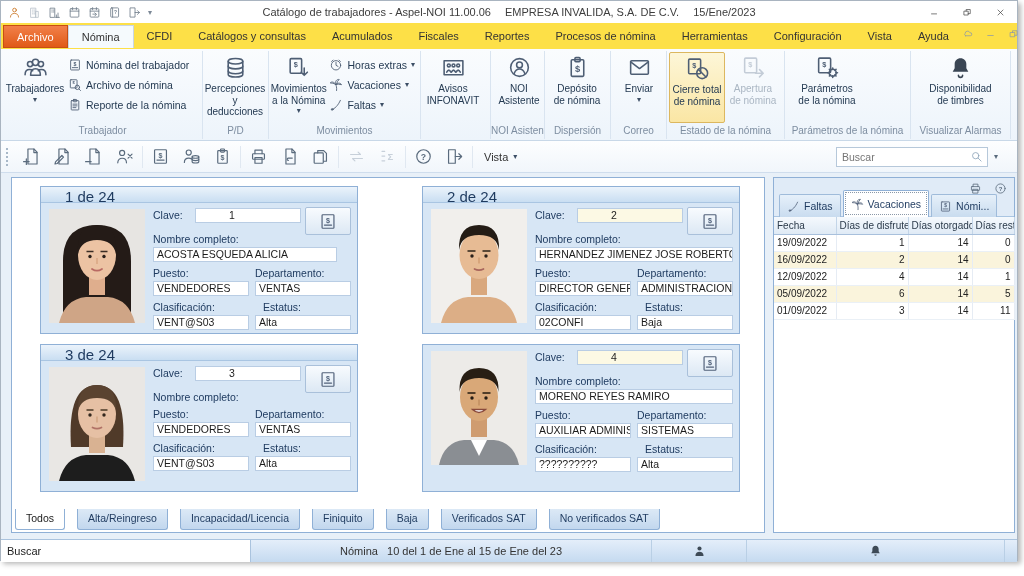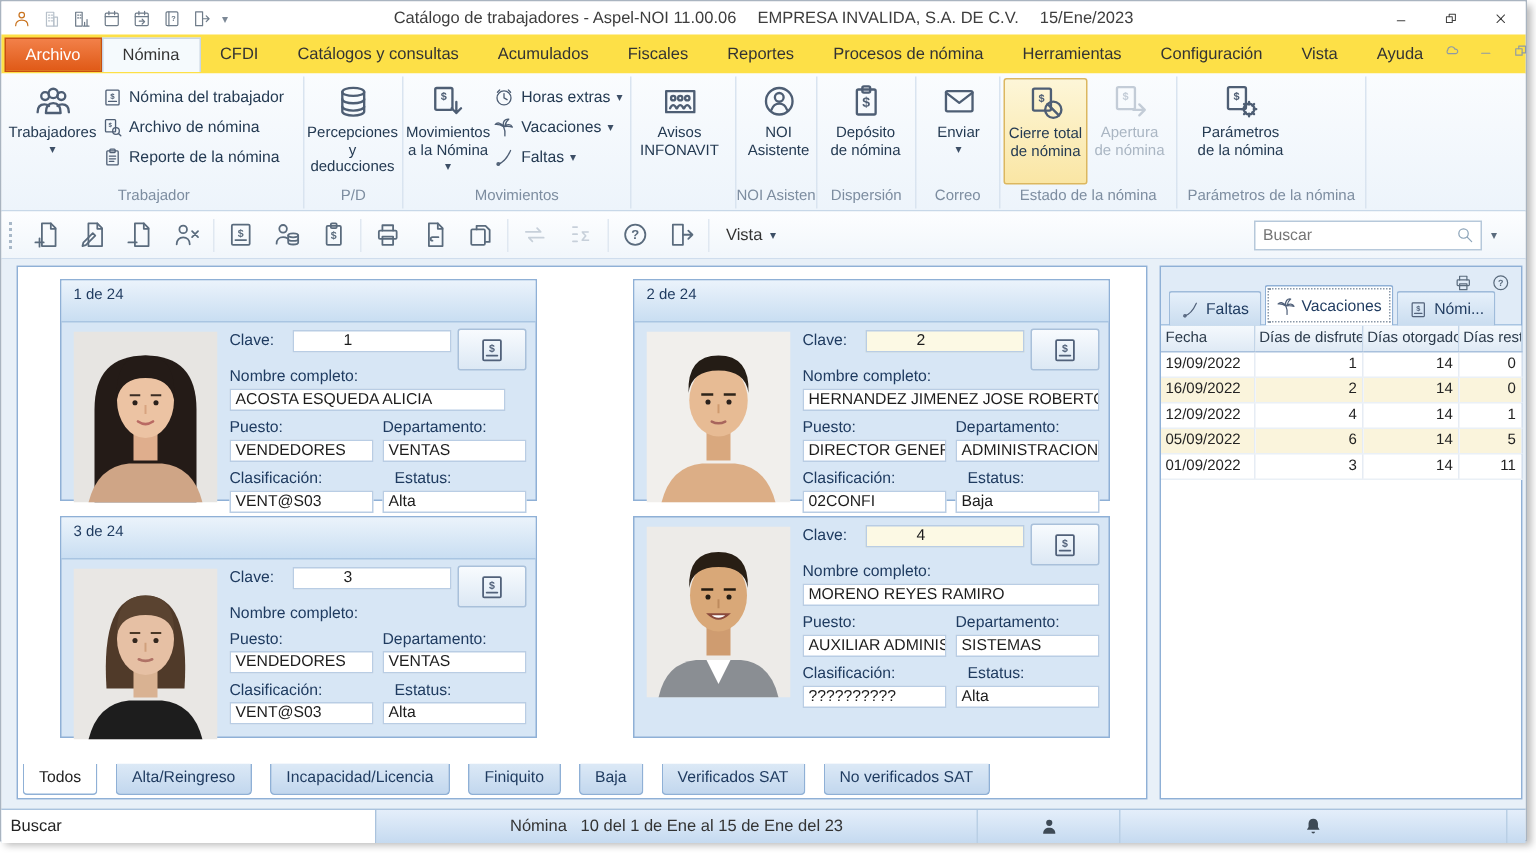--- a/index.html
+++ b/index.html
@@ -61,22 +61,22 @@
 .searchbox{width:152px;height:20px;border:1px solid #b6c8da;background:#fff;display:flex;align-items:center}
 .searchbox input{flex:1;border:none;outline:none;font-size:10.5px;padding:0 5px;color:#666;font-family:inherit;min-width:0;background:transparent}
 .searchbox svg{width:13px;height:13px;color:#8ba3b8;margin-right:4px;flex:none}
 .sdrop{font-size:8px;color:#5a6b7d;padding:0 3px}
 
 .content{position:absolute;top:172px;left:0;width:100%;height:366px;background:#e8f0f8}
 .mainpanel{position:absolute;left:10px;top:4px;width:754px;height:356px;background:#fff;border:1px solid #8fb0d6}
 .rightpanel{position:absolute;left:772px;top:4px;width:242px;height:356px;background:#fff;border:1px solid #8fb0d6}
 
 .crd{position:absolute;width:318px;height:148px;border:1px solid #8fb0d6;background:#d7e6f5}
-.crdhdr{height:28px;background:linear-gradient(#ebf3fb,#c9def2);border-bottom:1px solid #a9c5e2;
- font-size:10px;color:#1e3a5f;line-height:19px;padding-left:8px}
+.crdhdr{height:16px;background:linear-gradient(#ebf3fb,#c9def2);border-bottom:1px solid #a9c5e2;
+ font-size:15px;color:#1e3a5f;line-height:19px;padding-left:24px}
 .crdbody{position:relative;height:126px}
 .photo{position:absolute;left:8px;top:6px;width:96px;height:114px;display:block}
 .flds{position:absolute;left:112px;top:3px;width:198px}
 .flbl{font-size:10.5px;color:#1f3b60;white-space:nowrap}
 .fld{background:#fff;border:1px solid #b9cde4;height:15px;font-size:10.5px;line-height:13px;padding:0 3px;
  color:#1c1c1c;overflow:hidden;white-space:nowrap}
 .clrow{display:flex;align-items:center;height:18px}
 .clrow .flbl{width:42px}
 .clrow .fld{width:106px;padding-left:33px}
 .cards .crd:nth-of-type(2n) .clrow .fld{background:#fcf9e4}
@@ -561,20 +561,32 @@
           <svg>
               <use href="#i-receipt-gear"></use>
             </svg>
           <span class="blbl">Parámetros
 de la nómina</span>
         </div>
       </div>
       <div class="rlabel">Parámetros de la nómina</div>
     </div>
 
+    <div class="rgroup" style="width:100px">
+      <div class="rbody" style="justify-content:center;width:100%">
+        <div class="bigbtn" style="width:80px">
+          <svg style="color:#3a4654">
+              <use href="#i-bell"></use>
+            </svg>
+          <span class="blbl">Disponibilidad
+de timbres</span>
+        </div>
+      </div>
+      <div class="rlabel">Visualizar Alarmas</div>
+    </div>
 
   </div>
 
   <div class="toolbar">
     <div class="grip"></div>
     <div class="tbtn">
         <svg>
           <use href="#i-doc-new"></use>
         </svg>
       </div>

